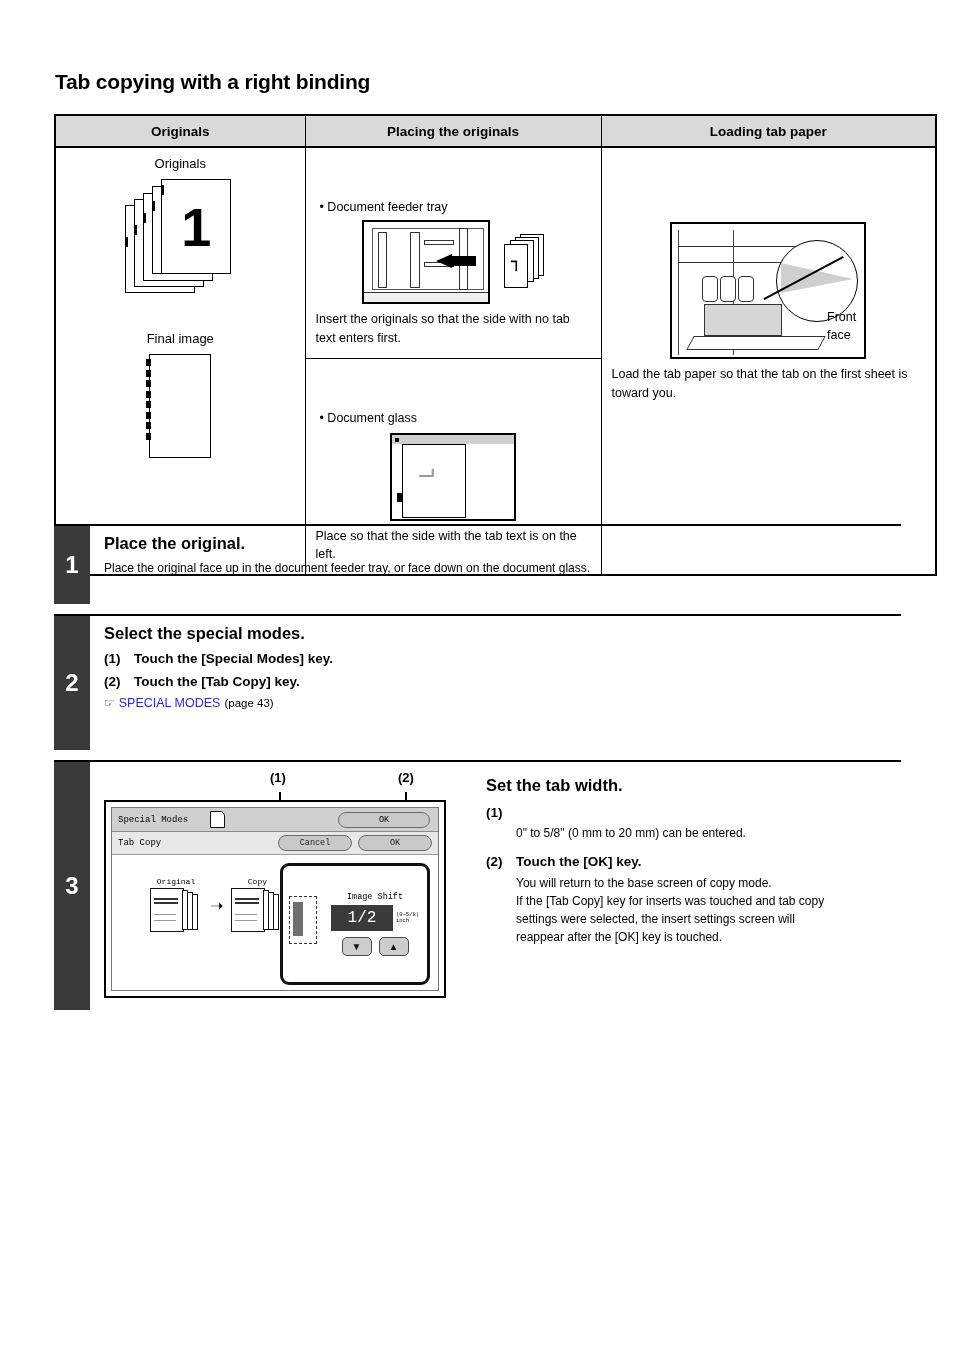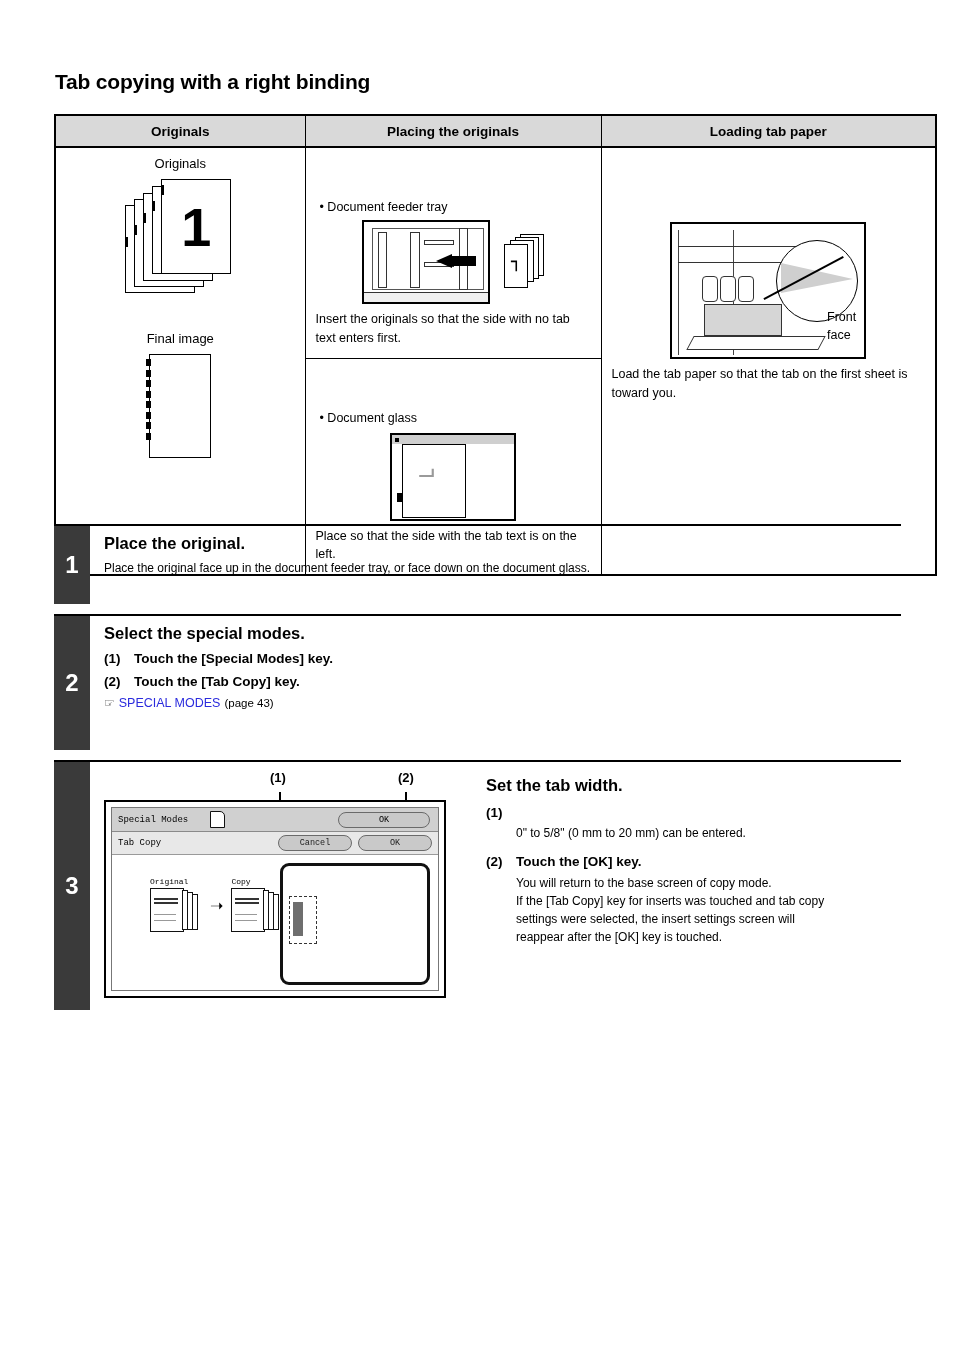--- a/index.html
+++ b/index.html
@@ -215,21 +215,21 @@
     font-family:"Liberation Mono", monospace; font-size:8.5px;
     background:#c9c9c9; border:1.2px solid #6a6a6a; border-radius:9px;
     padding:2px 0; text-align:center;
   }
   .docicon {
     position:absolute; left:98px; top:3px; width:15px; height:17px;
     background:#fff; border:1.3px solid #111; border-radius:0 5px 0 0;
   }
   .lcd-body { position:relative; height:142px; padding:10px 8px;}
   .origcopy { position:absolute; left:38px; top:22px; display:flex; align-items:center; gap:8px;}
-  .oc-group { text-align:left; }
+  .oc-group { text-align:center; }
   .oc-lab { font-family:"Liberation Mono", monospace; font-size:8px; margin-bottom:2px;}
   .oc-art { position:relative; width:52px; height:46px; }
   .oc-art .pg { position:absolute; border:1px solid #111; background:#fff;}
   .oc-art .p1{left:0; top:0; width:34px; height:44px;}
   .oc-art .p2{left:32px; top:2px; width:6px; height:40px;}
   .oc-art .p3{left:37px; top:4px; width:6px; height:38px;}
   .oc-art .p4{left:42px; top:6px; width:6px; height:36px;}
   .oc-art .ln{position:absolute; left:4px; background:#333; height:1.6px; width:24px;}
   .oc-art .ln2{position:absolute; left:4px; background:#999; height:1.2px; width:22px;}
   .arrow-r { font-size:16px; line-height:1; }
@@ -482,20 +482,34 @@
                     <div class="ln2" style="top:32px;"></div>
                   </div>
                 </div>
               </div>
 
               <div class="shift-panel">
                 <div class="shift-icon">
                   <div class="frm"></div>
                   <div class="sq"></div>
                 </div>
+                <div class="shift-right">
+                  <div class="shift-title">Image Shift</div>
+                  <div class="shift-valrow">
+                    <span class="shift-val">1/2</span>
+                    <span class="shift-range">
+                      <span>(0~5/8)</span><br>
+                      <span>inch</span>
+                    </span>
+                  </div>
+                  <div class="arrowkeys">
+                    <span class="akey">▼</span>
+                    <span class="akey">▲</span>
+                  </div>
+                </div>
               </div>
 
             </div>
           </div>
         </div>
       </div>
 
       <div class="text-col">
         <h3>Set the tab width.</h3>
 

